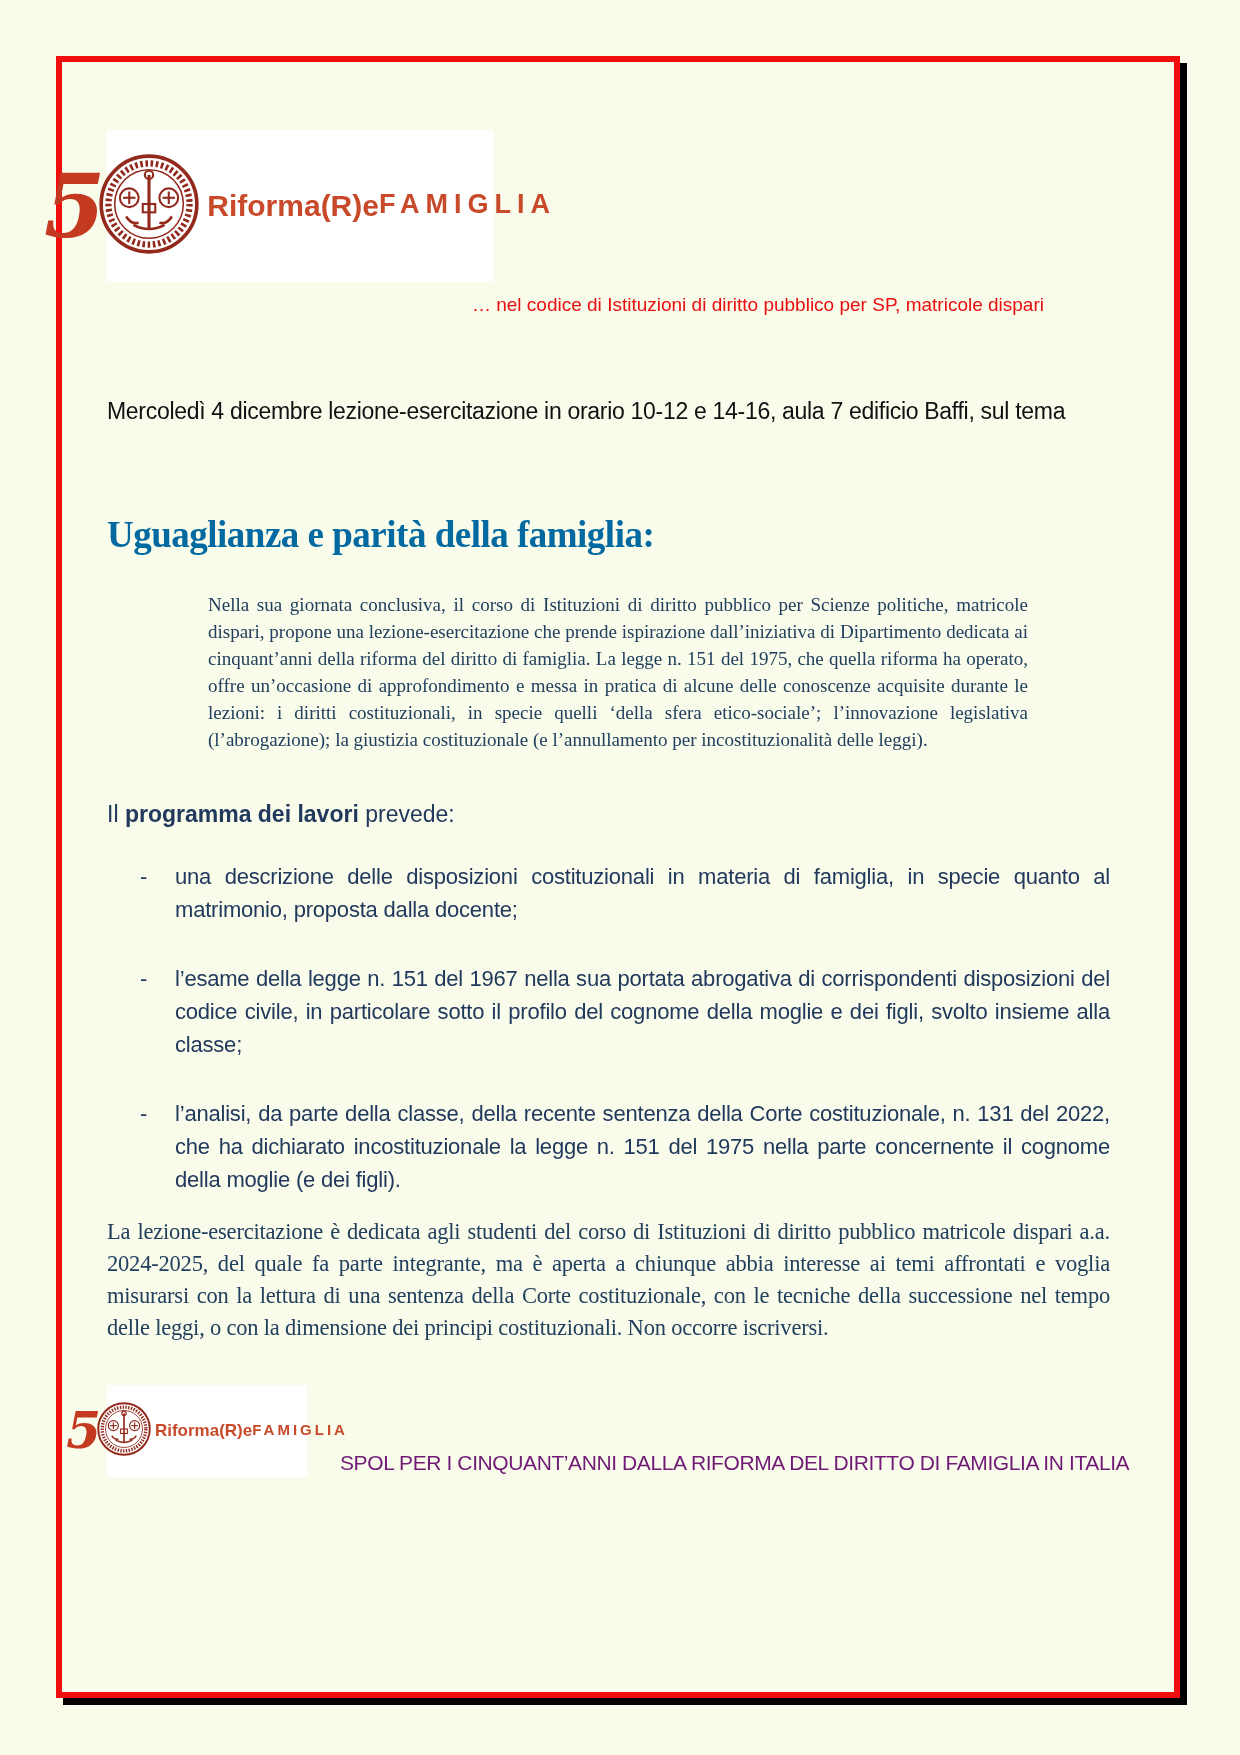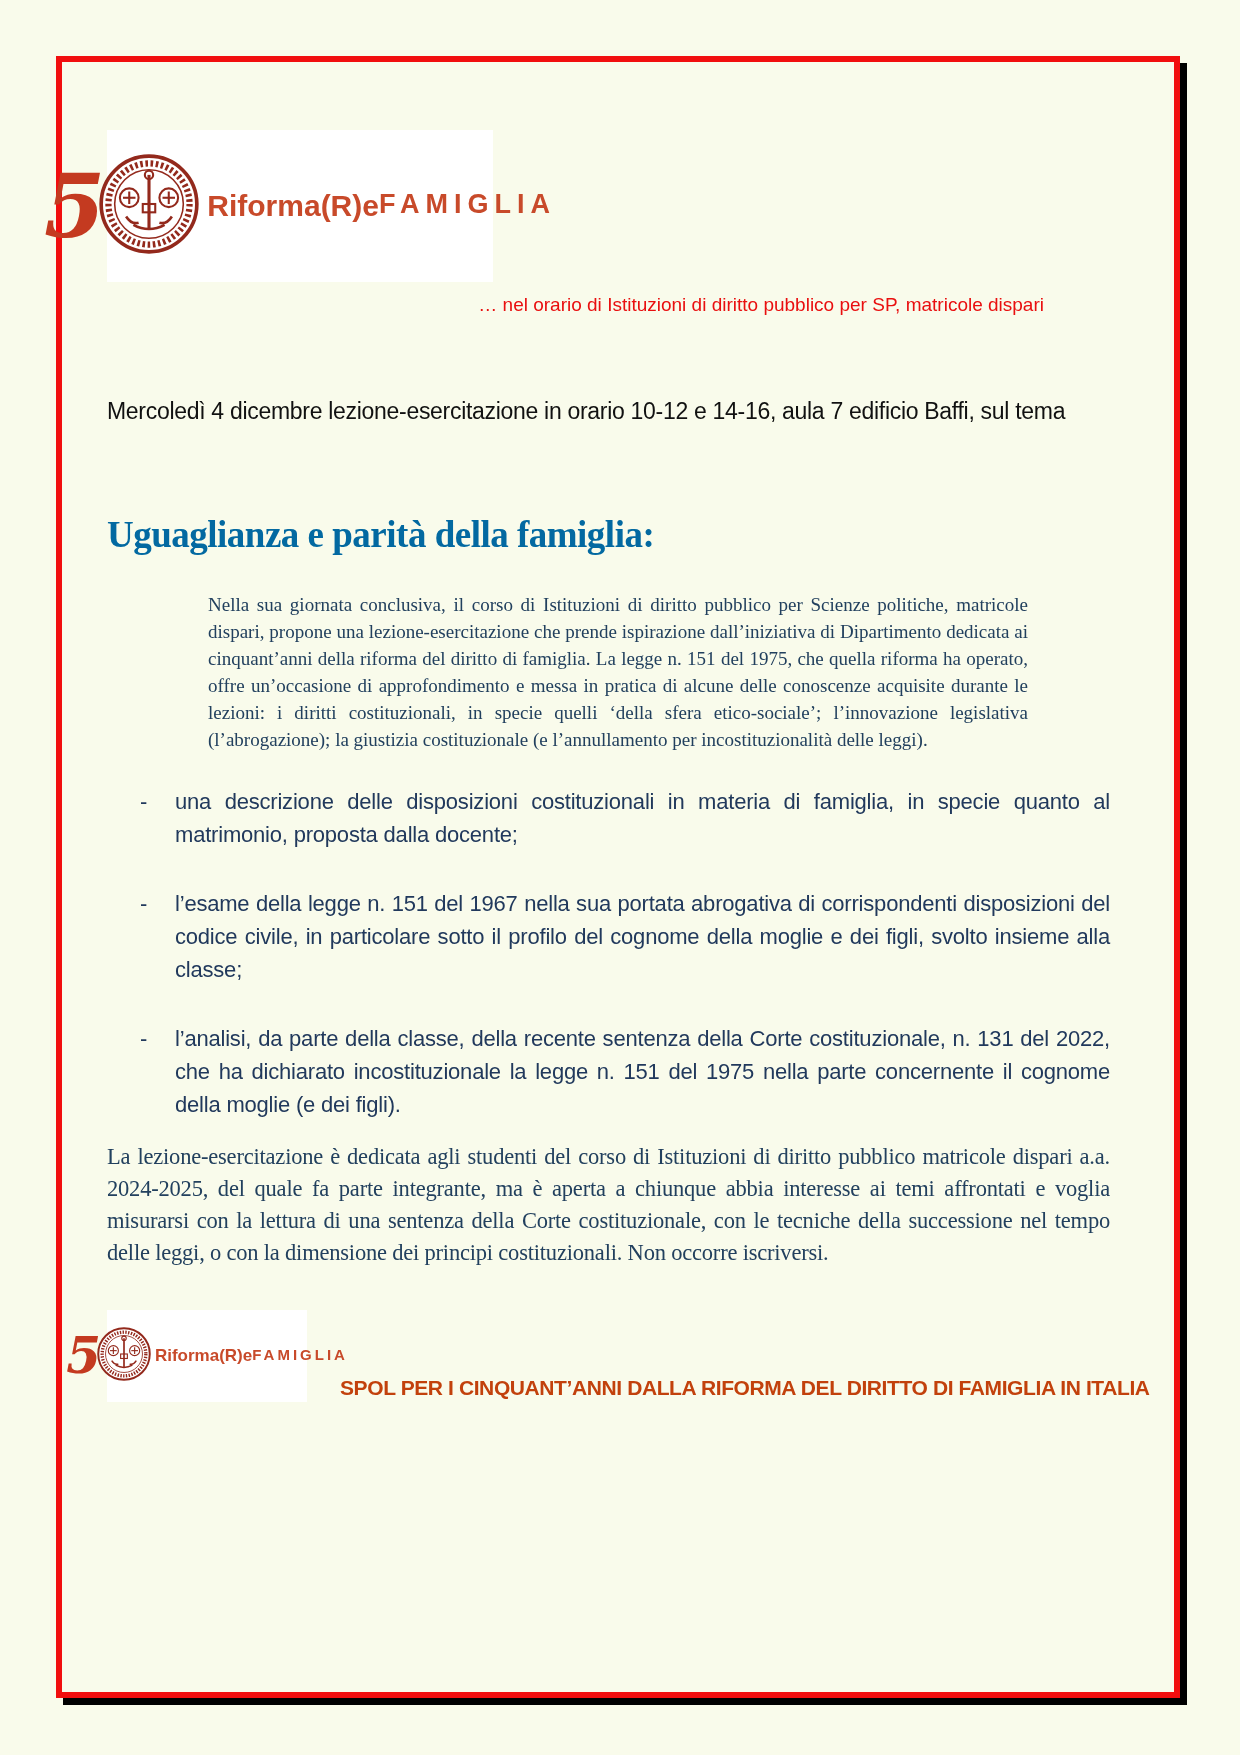--- a/index.html
+++ b/index.html
@@ -60,21 +60,21 @@
   .bullet-marker{flex:0 0 35px;margin-left:33px;}
   .bullet-text{flex:1;text-align:justify;letter-spacing:-0.2px;}
   
   .closing{
     margin-top:20px;font-family:"Liberation Serif",serif;color:#22405e;
     font-size:22.5px;line-height:32px;text-align:justify;letter-spacing:-0.2px;
   }
   
   .footer-row{margin-top:41px;display:flex;align-items:flex-end;gap:33px;}
   .footer-tagline{
-    color:#c2410c;font-weight:bold;font-size:21px;letter-spacing:-0.4px;
+    color:#701a75;font-weight:normal;font-size:21px;letter-spacing:-0.4px;
     padding-bottom:2px;white-space:nowrap;
   }
 </style>
 </head>
 <body>
 
 <div class="page">
   <div class="frame">
 
     <div class="logo-box">
@@ -101,30 +101,31 @@
             <path d="M35 70 q15 8 30 0"></path>
           </g>
         </svg>
       </span>
       <span class="logo-text">
         <span class="logo-name1">Riforma(R)e</span>
         <span class="logo-name2">FAMIGLIA</span>
       </span>
     </div>
 
-    <div class="course-note"><span>… nel orario di </span><span class="bold">Istituzioni di diritto pubblico per SP, matricole dispari</span></div>
+    <div class="course-note"><span>… nel codice di </span><span class="bold">Istituzioni di diritto pubblico per SP, matricole dispari</span></div>
 
     <div class="date-line">Mercoledì 4 dicembre lezione-esercitazione in orario 10-12 e 14-16, aula 7 edificio Baffi, sul tema</div>
 
     <div class="doc-title">
       <div>Uguaglianza e parità della famiglia:</div>
     </div>
 
     <div class="abstract">Nella sua giornata conclusiva, il corso di Istituzioni di diritto pubblico per Scienze politiche, matricole dispari, propone una lezione-esercitazione che prende ispirazione dall’iniziativa di Dipartimento dedicata ai cinquant’anni della riforma del diritto di famiglia. La legge n. 151 del 1975, che quella riforma ha operato, offre un’occasione di approfondimento e messa in pratica di alcune delle conoscenze acquisite durante le lezioni: i diritti costituzionali, in specie quelli ‘della sfera etico-sociale’; l’innovazione legislativa (l’abrogazione); la giustizia costituzionale (e l’annullamento per incostituzionalità delle leggi).</div>
 
+    <div class="program-label"><span>Il </span><span class="bold">programma dei lavori</span><span> prevede:</span></div>
 
     <div class="bullets">
       <div class="bullet">
         <span class="bullet-marker">-</span>
         <span class="bullet-text">una descrizione delle disposizioni costituzionali in materia di famiglia, in specie quanto al matrimonio, proposta dalla docente;</span>
       </div>
       <div class="bullet">
         <span class="bullet-marker">-</span>
         <span class="bullet-text">l’esame della legge n. 151 del 1967 nella sua portata abrogativa di corrispondenti disposizioni del codice civile, in particolare sotto il profilo del cognome della moglie e dei figli, svolto insieme alla classe;</span>
       </div>

